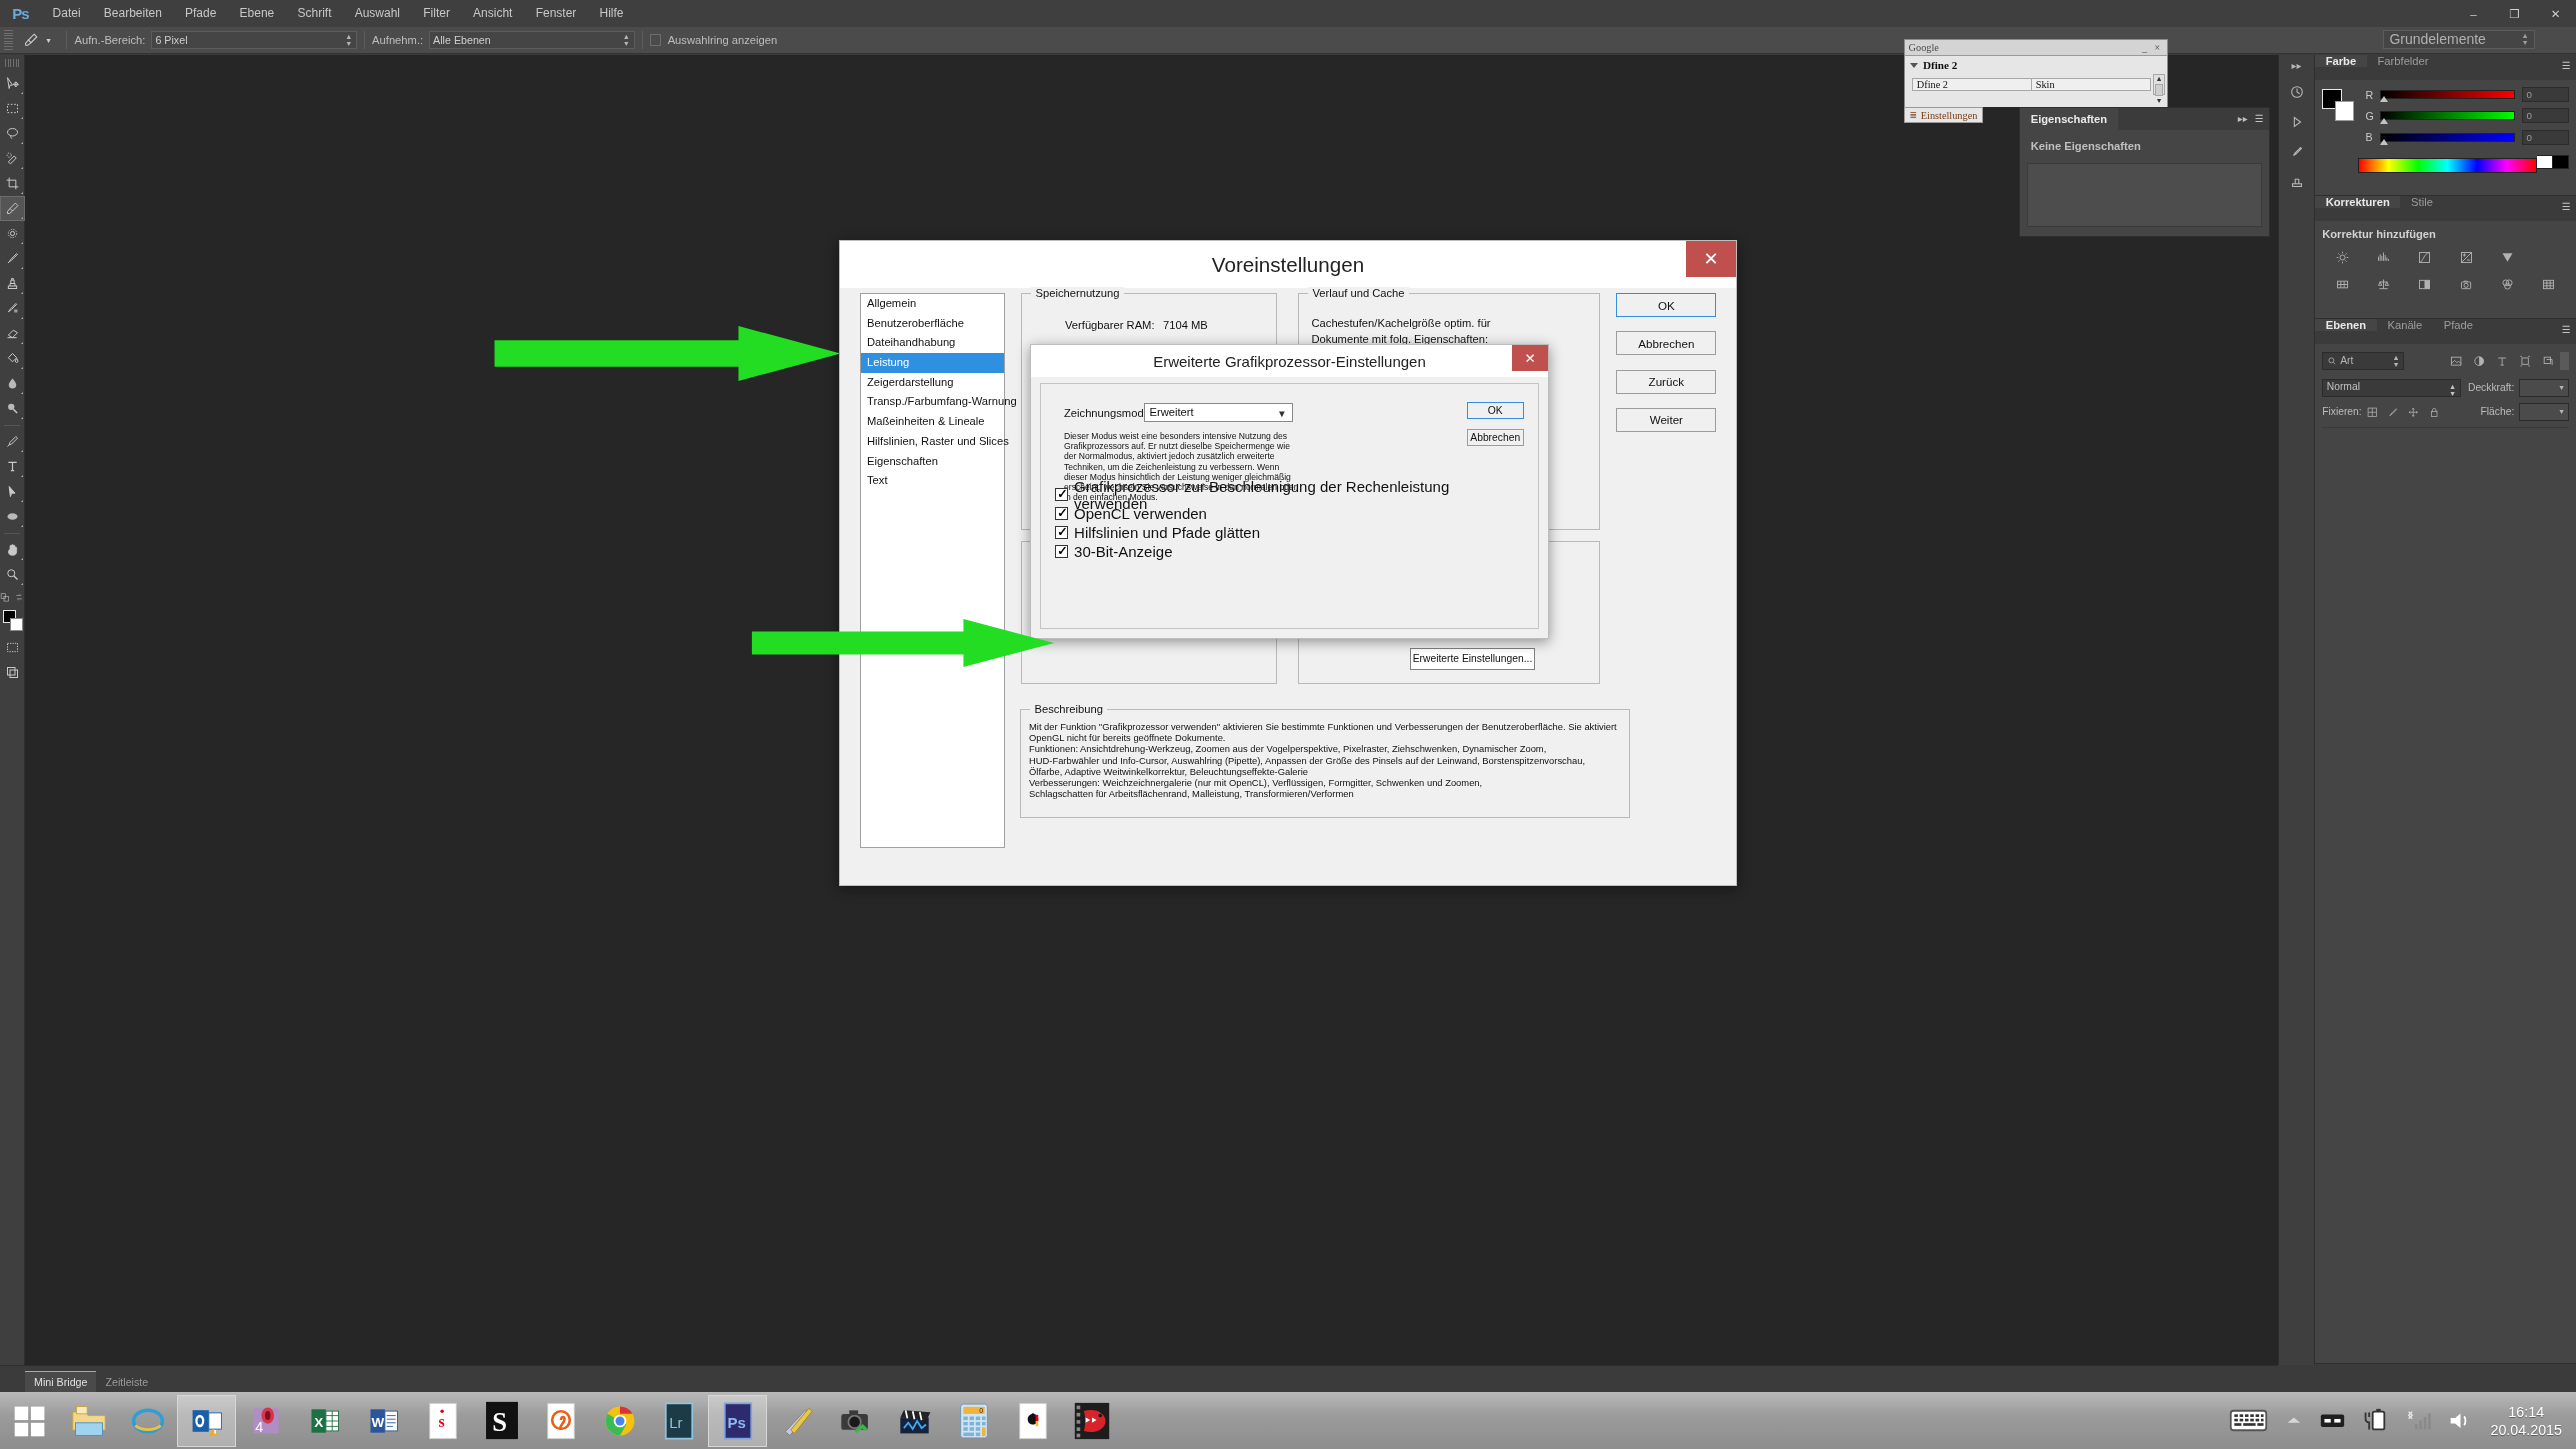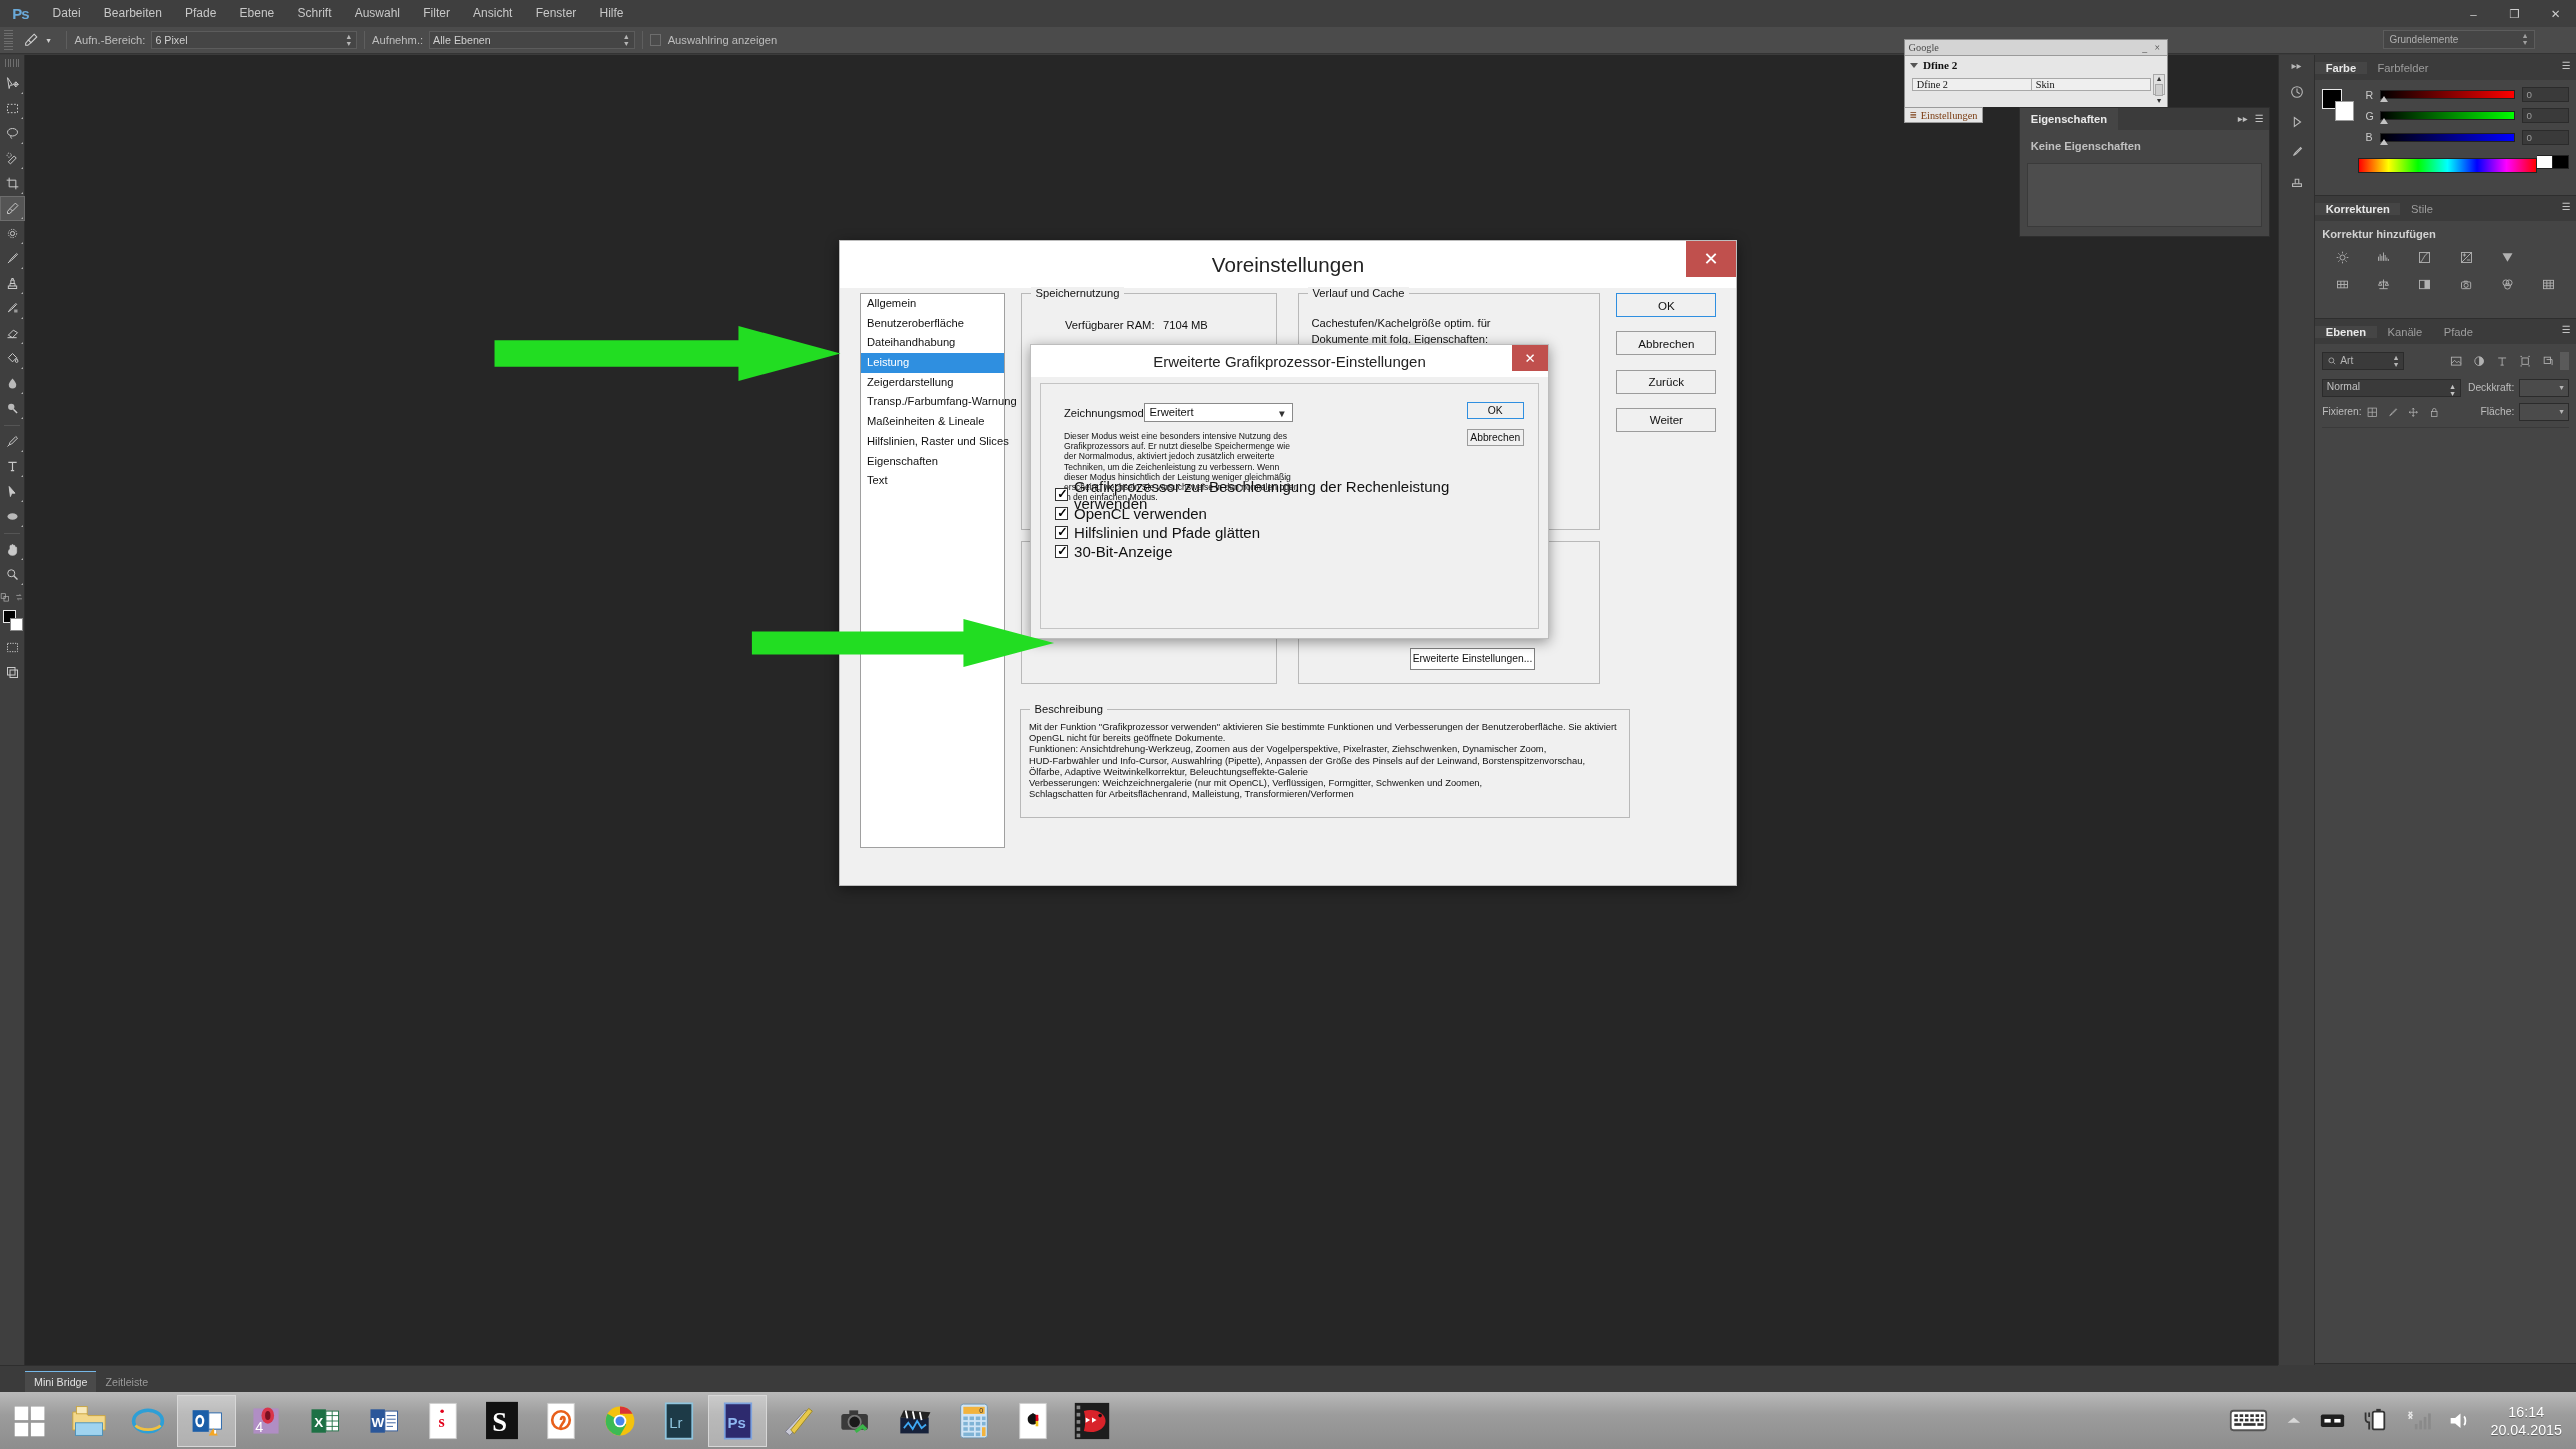--- a/index.html
+++ b/index.html
@@ -74,21 +74,21 @@
   .icondock { position:absolute; left:0; top:0; width:36px; bottom:0;
     background:#3f3f3f; border-right:0.9px solid #2e2e2e; }
   .icondock .dd { color:#b7b7b7; font-size:9.8px; text-align:center; padding:5.4px 0; }
   .icondock .ic { width:36px; height:30px; display:flex; align-items:center;
     justify-content:center; }
   .icondock .ic svg { width:16px; height:16px; stroke:#b9b9b9; fill:none;
     stroke-width:1.2; }
   .panels { position:absolute; left:36px; top:0; right:0; bottom:0; }
 
   .panel { background:#454545; border-bottom:0.9px solid #2e2e2e; }
-  .ptabs { height:25px; background:#3b3b3b; display:flex; align-items:center;
+  .ptabs { height:25px; background:#3b3b3b; display:flex; align-items:flex-start;
     position:relative; }
   .ptab { font-size:11.2px; color:#9d9d9d; padding:0 10.7px; display:flex;
     align-items:center; }
   .ptab.active { background:#454545; color:#e9e9e9; font-weight:bold; }
   .pmenu { position:absolute; right:5.4px; top:6.3px; color:#c3c3c3; font-size:9.8px;
     line-height:9.8px; }
   .pbody { padding:7.2px; }
 
   .colorrow { display:flex; align-items:center; margin-bottom:6.3px; }
   .ch { color:#c9c9c9; font-size:10.7px; width:14.3px; }
@@ -508,21 +508,21 @@
 
   <div class="canvas"></div>
 
   <div class="statusbar">
     <div style="width:25px"></div>
     <div class="sb-tab active">Mini Bridge</div>
     <div class="sb-tab">Zeitleiste</div>
   </div>
 
   <div style="position:absolute;right:41px;top:29.5px;width:152px;height:19.7px;background:#454545;border:0.9px solid #5c5c5c;display:flex;align-items:center;padding:0 5.4px;">
-    <span style="color:#b0b0b0;font-size:10px">Grundelemente</span>
+    <span style="color:#b0b0b0;font-size:14px">Grundelemente</span>
     <span style="margin-left:auto;color:#9f9f9f;font-size:7.2px;line-height:7.2px">▲<br>▼</span>
   </div>
 
   <div class="rightdock">
     <div class="icondock">
       <div class="dd">▸▸</div>
       <div class="ic">
             <svg viewBox="0 0 18 18">
               <circle cx="9" cy="9" r="6"></circle>
               <path d="M9 5v4l3 2"></path>

